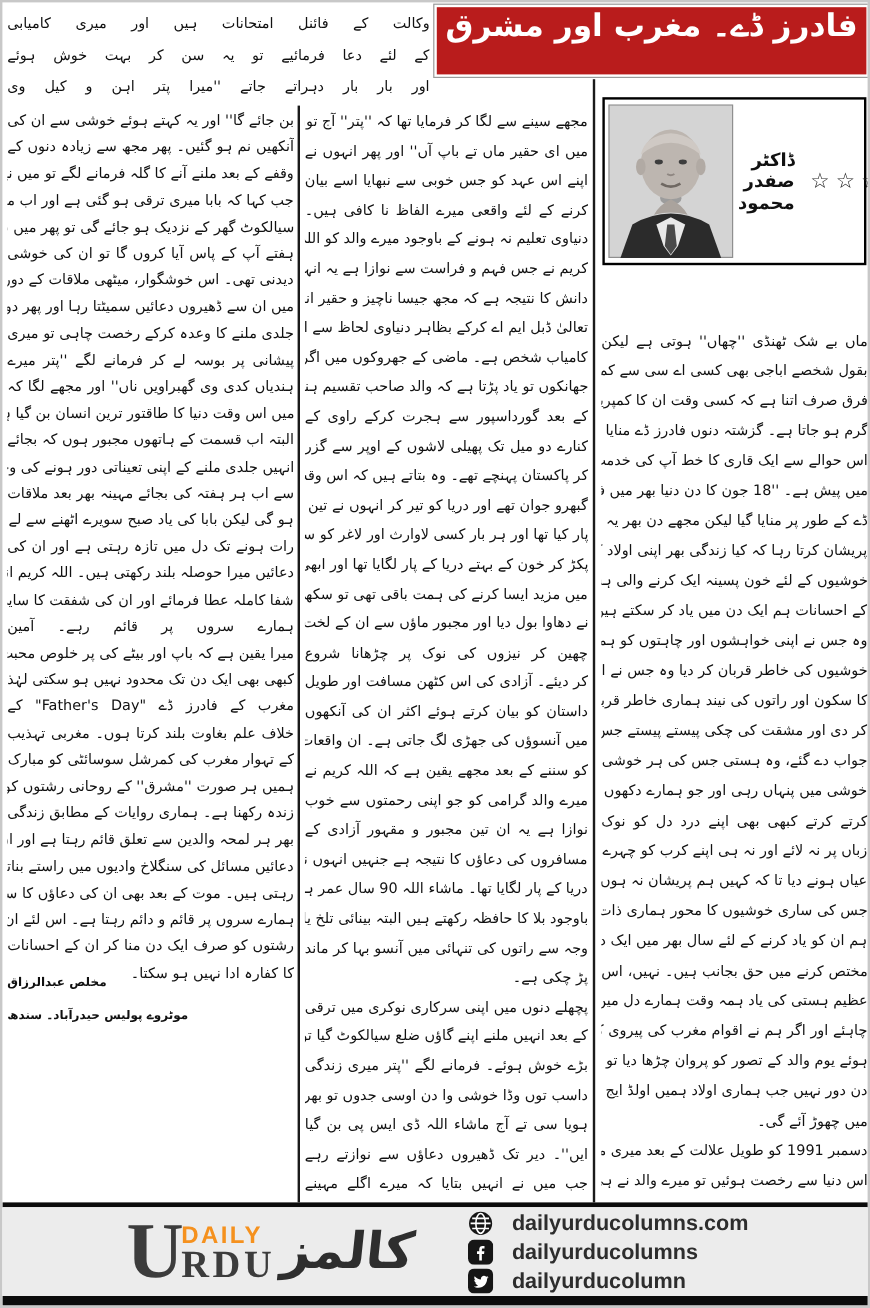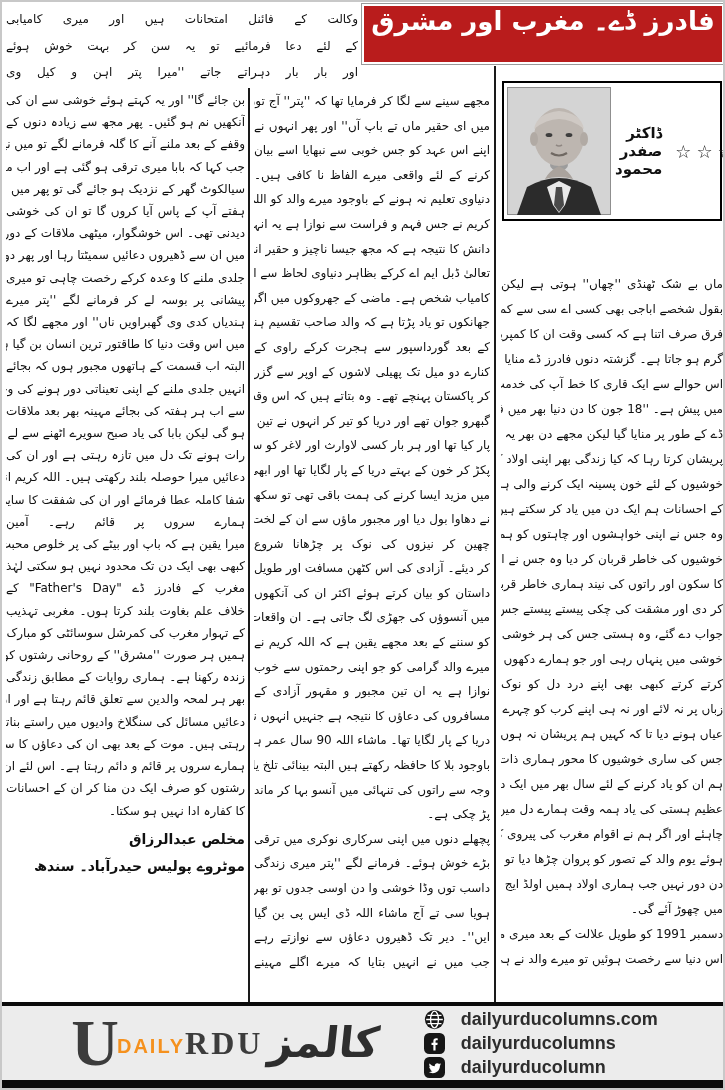--- a/index.html
+++ b/index.html
@@ -24,42 +24,42 @@
   
   .col { position:absolute; overflow:hidden; }
   .col .line, .intro .line {
     display:block; white-space:nowrap; overflow:hidden;
     text-align:justify; text-align-last:justify; font-size:12px;
   }
   .line.short { text-align-last:right; }
   .col.left  { left:4px;   top:87px;  width:239px; line-height:22.2px; }
   .col.mid   { left:252px; top:87px;  width:236px; line-height:24.6px; }
   .col.right { left:499px; top:234px; width:222px; line-height:25px;margin-top:36px; }
-  .signature { position:absolute; left:4px; top:824px; width:239px; text-align:right; font-size:14px; line-height:27px; font-weight:bold; }
+  .signature { position:absolute; left:4px; top:804px; width:239px; text-align:left; font-size:10px; line-height:27px; font-weight:bold; }
   
   .byline-box {
     position:absolute; left:500px; top:79px; width:220px; height:140px;
     border:2px solid #000; box-sizing:border-box; background:#fff;
     display:flex; flex-direction:row; align-items:center; padding:3px; gap:4px;
   }
   .photo { width:104px; height:128px; flex:0 0 auto; }
   .byline-text { flex:1; display:flex; align-items:center; justify-content:center; gap:8px; }
   .greeting { font-size:21px; font-weight:bold; }
   .stars { font-size:18px; letter-spacing:5px; color:#222; padding-left:5px; }
   .author { font-size:15px; font-weight:bold; }
   
   .footer-rule { position:absolute; left:0; top:1000px; width:725px; height:4px; background:#0b0b0b; }
   .footer {
     position:absolute; left:0; top:1004px; width:725px; height:74px; background:#ececec;
     display:flex; align-items:center; justify-content:center; gap:34px;
   }
   .footer-bottom-bar { position:absolute; left:0; top:1078px; width:725px; height:8px; background:#0b0b0b; }
   .logo { display:flex; align-items:center; }
   .logo-u { font-family:"Liberation Serif", serif; font-weight:bold; font-size:66px; line-height:58px; color:#3c3c3c; }
-  .logo-stack { display:flex; flex-direction:row; margin-left:-2px;align-items:flex-end; }
+  .logo-stack { display:flex; flex-direction:column; margin-left:-2px; }
   .logo-daily { font-family:"Liberation Sans", sans-serif; font-weight:bold; font-size:20px; letter-spacing:2px; color:#f5911e; line-height:20px; }
   .logo-rdu { font-family:"Liberation Serif", serif; font-weight:bold; font-size:32px; color:#3c3c3c; line-height:26px; letter-spacing:3px; }
   .logo-urdu { font-size:42px; font-weight:bold; color:#2e2e2e; margin-right:10px; margin-left:6px; transform:skewX(-6deg); line-height:60px; }
   .social { display:flex; flex-direction:column; gap:3px; }
   .social-row { display:flex; align-items:center; gap:16px; cursor:pointer; }
   .social-row .label {
     font-family:"Liberation Sans", sans-serif; font-weight:bold; font-size:18px; color:#2d2d2d;
   }
   .sicon { width:21px; height:21px; display:inline-flex; }
   .sicon svg { width:21px; height:21px; }
@@ -175,20 +175,21 @@
       <div class="line">میں آنسوؤں کی جھڑی لگ جاتی ہے۔ ان واقعات</div>
       <div class="line">کو سننے کے بعد مجھے یقین ہے کہ اللہ کریم نے</div>
       <div class="line">میرے والد گرامی کو جو اپنی رحمتوں سے خوب</div>
       <div class="line">نوازا ہے یہ ان تین مجبور و مقہور آزادی کے</div>
       <div class="line">مسافروں کی دعاؤں کا نتیجہ ہے جنہیں انہوں نے</div>
       <div class="line">دریا کے پار لگایا تھا۔ ماشاء اللہ 90 سال عمر ہونے کے</div>
       <div class="line">باوجود بلا کا حافظہ رکھتے ہیں البتہ بینائی تلخ یاد ماضی کی</div>
       <div class="line">وجہ سے راتوں کی تنہائی میں آنسو بہا کر ماند</div>
       <div class="line short">پڑ چکی ہے۔</div>
       <div class="line">پچھلے دنوں میں اپنی سرکاری نوکری میں ترقی</div>
+      <div class="line">کے بعد انہیں ملنے اپنے گاؤں ضلع سیالکوٹ گیا تو</div>
       <div class="line">بڑے خوش ہوئے۔ فرمانے لگے ''پتر میری زندگی</div>
       <div class="line">داسب توں وڈا خوشی وا دن اوسی جدوں تو بھرتی</div>
       <div class="line">ہویا سی تے آج ماشاء اللہ ڈی ایس پی بن گیا</div>
       <div class="line">ایں''۔ دیر تک ڈھیروں دعاؤں سے نوازتے رہے</div>
       <div class="line">جب میں نے انہیں بتایا کہ میرے اگلے مہینے</div>
     </div>
 
   <div class="col right urdu">
       <div class="line">ماں بے شک ٹھنڈی ''چھاں'' ہوتی ہے لیکن</div>
       <div class="line">بقول شخصے اباجی بھی کسی اے سی سے کم نہیں ہوتے</div>
@@ -204,20 +205,21 @@
       <div class="line">خوشیوں کی خاطر قربان کر دیا وہ جس نے اپنے دن</div>
       <div class="line">کا سکون اور راتوں کی نیند ہماری خاطر قربان</div>
       <div class="line">کر دی اور مشقت کی چکی پیستے پیستے جس کے اعصاب</div>
       <div class="line">جواب دے گئے، وہ ہستی جس کی ہر خوشی ہماری</div>
       <div class="line">خوشی میں پنہاں رہی اور جو ہمارے دکھوں کا مداوا</div>
       <div class="line">کرتے کرتے کبھی بھی اپنے درد دل کو نوک</div>
       <div class="line">زباں پر نہ لائے اور نہ ہی اپنے کرب کو چہرے سے</div>
       <div class="line">عیاں ہونے دیا تا کہ کہیں ہم پریشان نہ ہوں۔ وہ</div>
       <div class="line">جس کی ساری خوشیوں کا محور ہماری ذات رہی کیا</div>
       <div class="line">ہم ان کو یاد کرنے کے لئے سال بھر میں ایک دن</div>
+      <div class="line">مختص کرنے میں حق بجانب ہیں۔ نہیں، اس</div>
       <div class="line">عظیم ہستی کی یاد ہمہ وقت ہمارے دل میں زندہ رہنی</div>
       <div class="line">چاہئے اور اگر ہم نے اقوام مغرب کی پیروی کرتے</div>
       <div class="line">ہوئے یوم والد کے تصور کو پروان چڑھا دیا تو پھر وہ</div>
       <div class="line">دن دور نہیں جب ہماری اولاد ہمیں اولڈ ایج ہوم</div>
       <div class="line short">میں چھوڑ آئے گی۔</div>
       <div class="line">دسمبر 1991 کو طویل علالت کے بعد میری ماں جی</div>
       <div class="line">اس دنیا سے رخصت ہوئیں تو میرے والد نے ہی</div>
     </div>
 
   <div class="footer-rule"></div>

